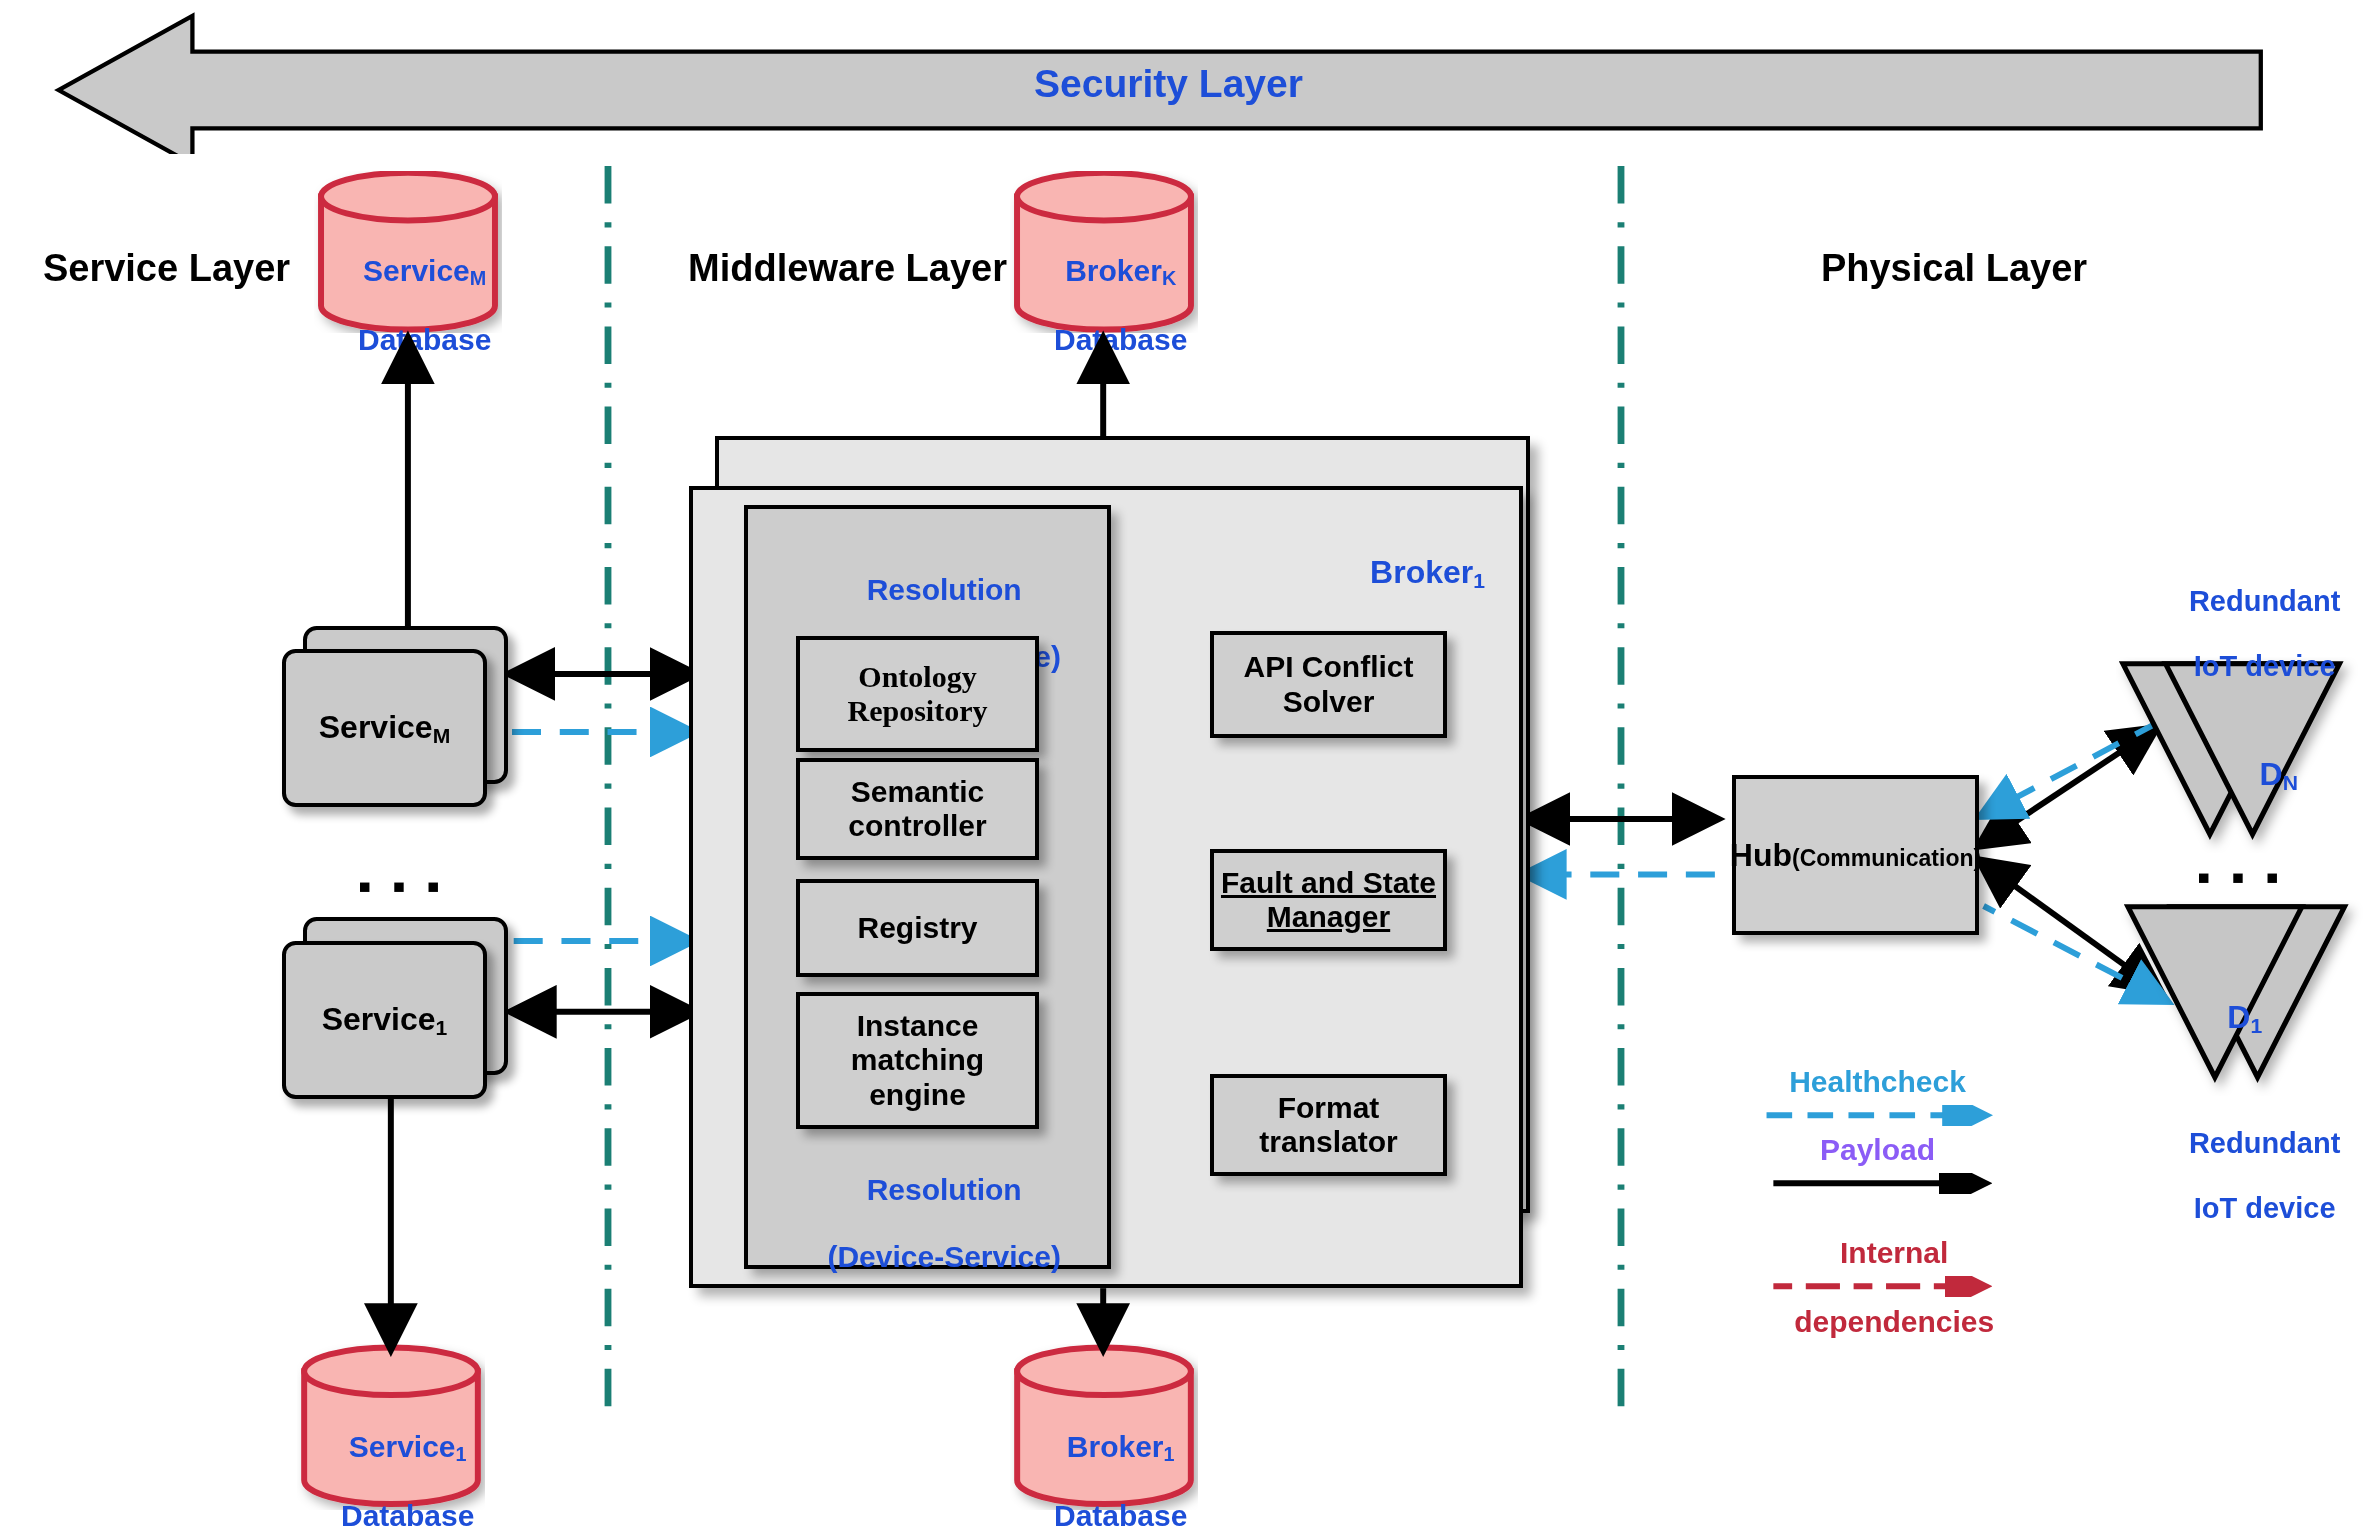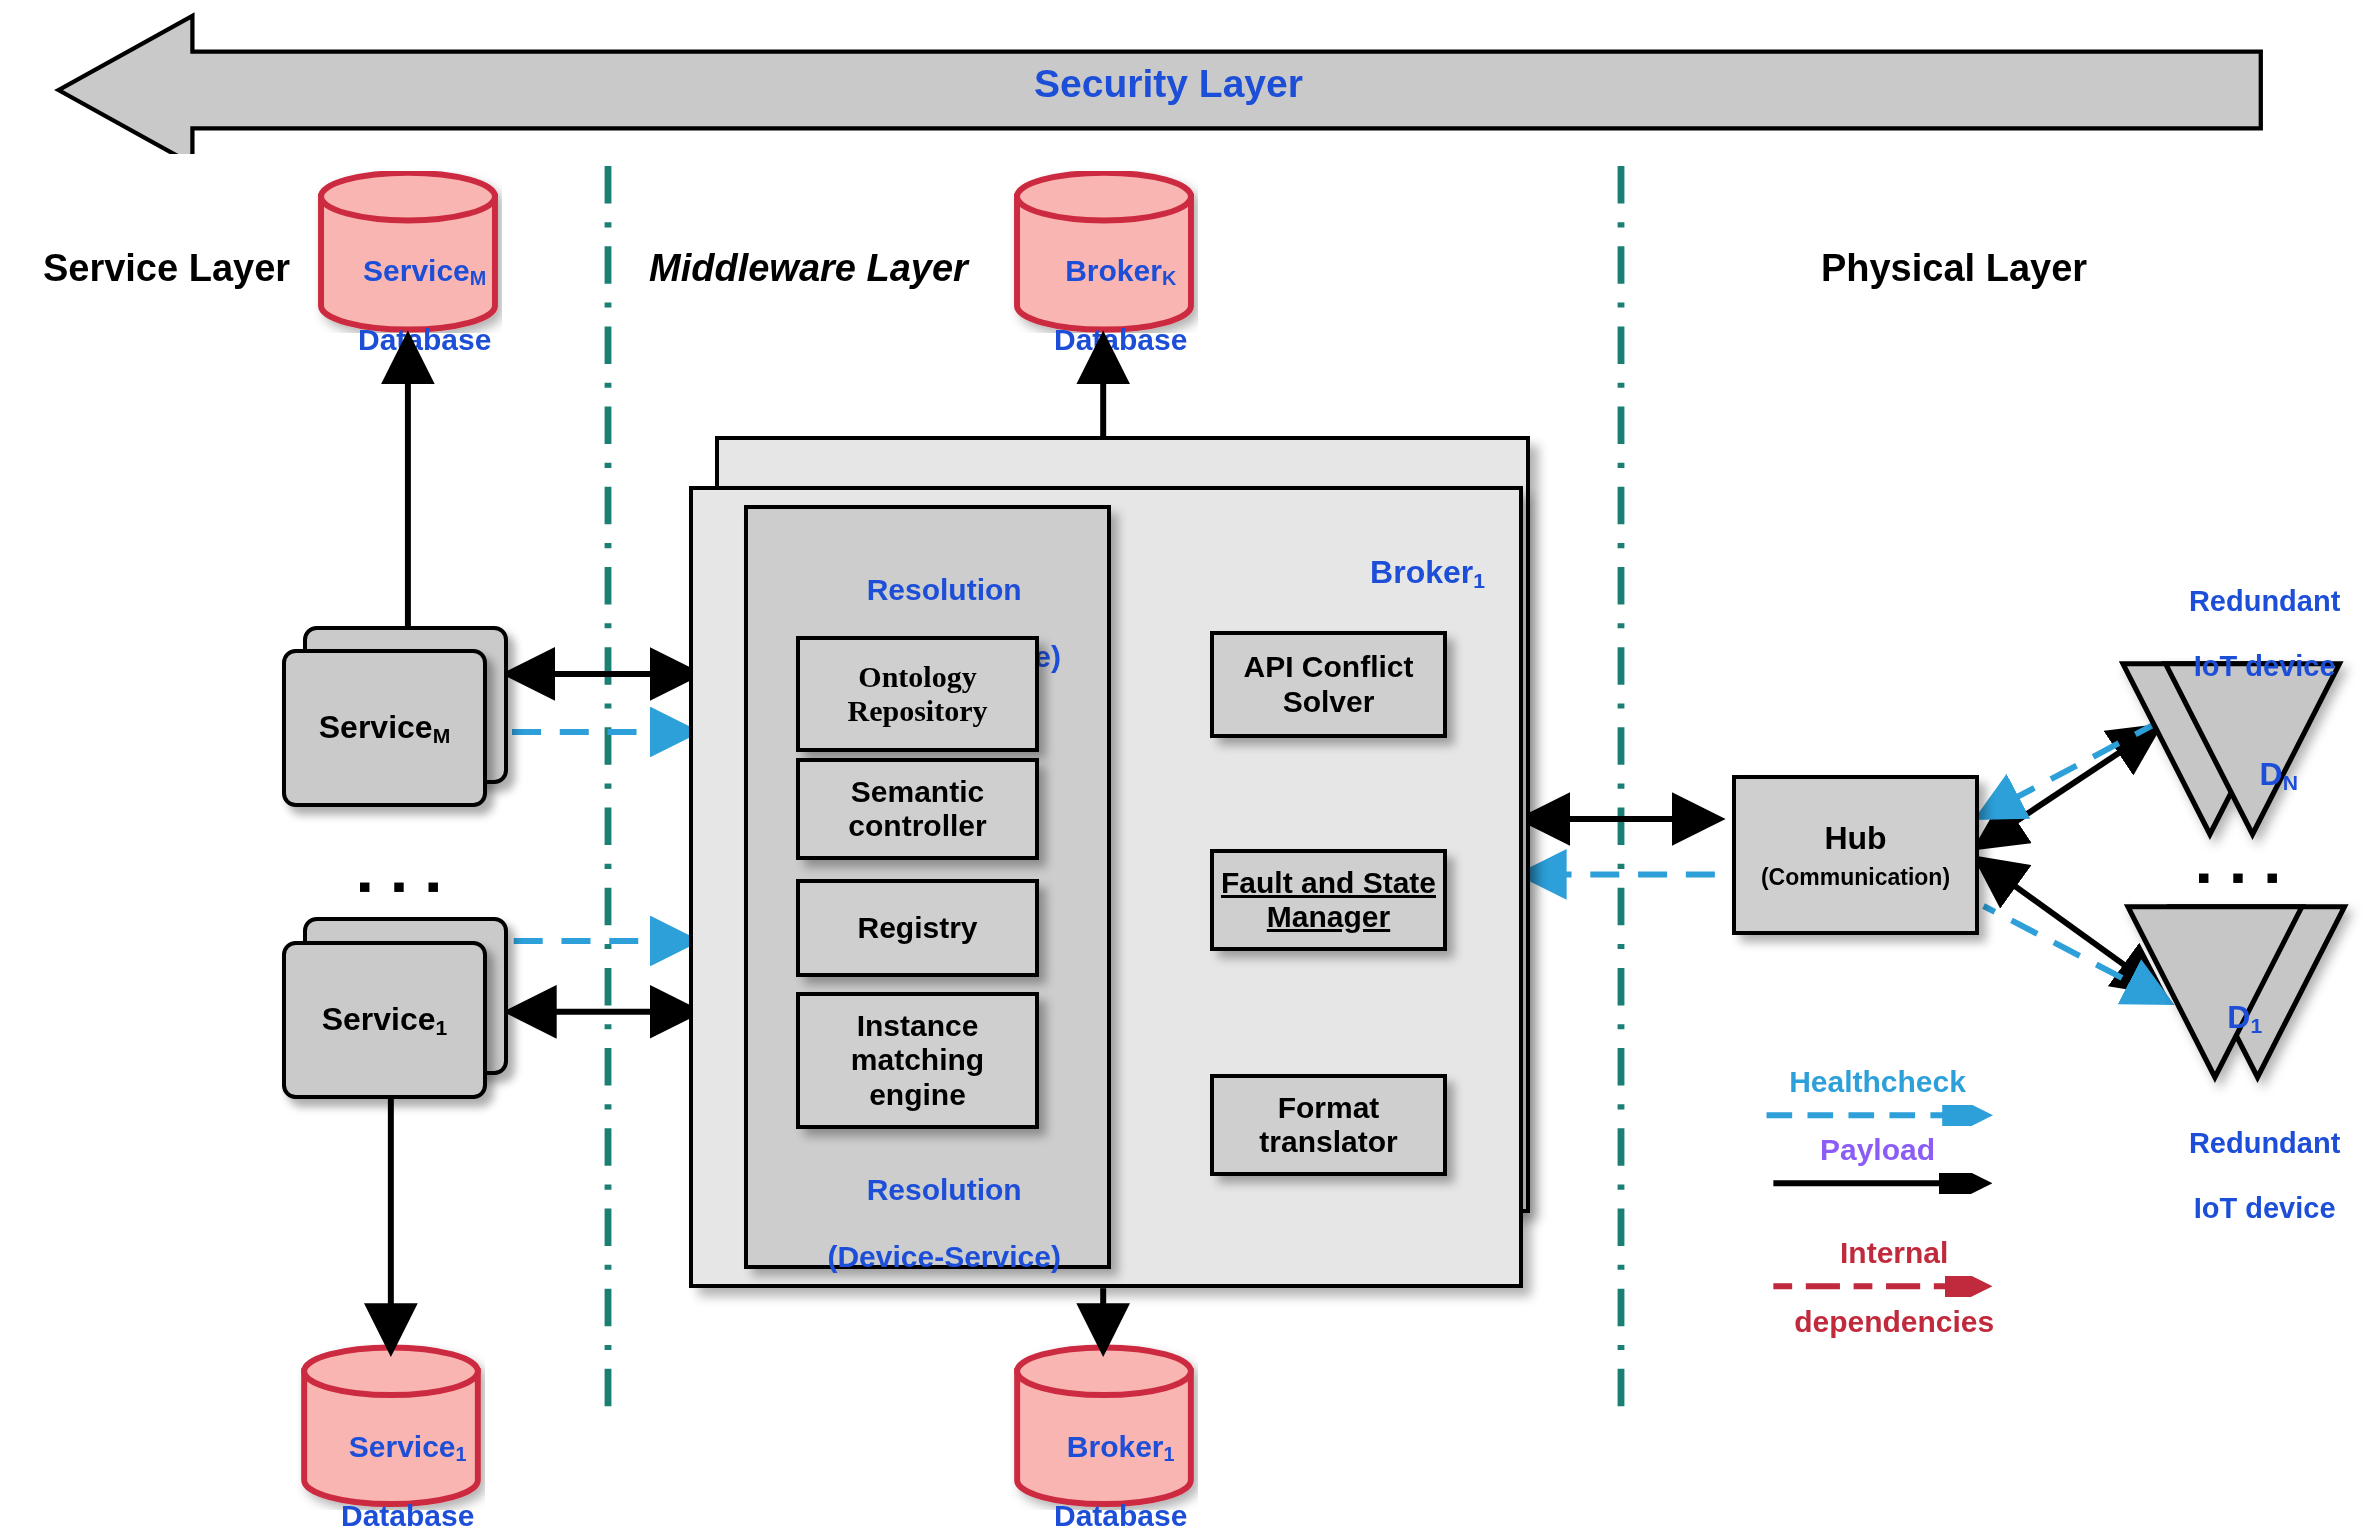--- a/index.html
+++ b/index.html
@@ -34,21 +34,21 @@
   <div class="lbl" style="left:870px;top:62px;width:597px;font-size:39px;">Security Layer</div>
 
   <svg class="abs" style="left:602px;top:166px;" width="12" height="1254" viewBox="0 0 14 1470">
     <line x1="7" y1="0" x2="7" y2="1470" stroke="#1b7f74" stroke-width="8" stroke-dasharray="44 22 6 22"></line>
   </svg>
   <svg class="abs" style="left:1615px;top:166px;" width="12" height="1254" viewBox="0 0 14 1470">
     <line x1="7" y1="0" x2="7" y2="1470" stroke="#1b7f74" stroke-width="8" stroke-dasharray="44 22 6 22"></line>
   </svg>
 
   <div class="layer-title abs" style="left:17px;top:247px;width:299px;text-align:center;">Service Layer</div>
-  <div class="layer-title abs" style="left:649px;top:247px;width:358px;text-align:left;font-style:italic;">Middleware Layer</div>
+  <div class="layer-title abs" style="left:649px;top:247px;width:358px;text-align:right;">Middleware Layer</div>
   <div class="layer-title abs" style="left:1775px;top:247px;width:358px;text-align:center;">Physical Layer</div>
 
   <svg class="abs" style="left:314px;top:171px;" width="188" height="162" viewBox="0 0 220 190">
     <defs>
         <filter id="sh1" x="-30%" y="-30%" width="180%" height="180%">
       <feDropShadow dx="6" dy="7" stdDeviation="6" flood-color="#000" flood-opacity=".30"></feDropShadow>
     </filter>
       </defs>
     <g filter="url(#sh1)">
       <path d="M8,30 L8,158 A102,28 0 0 0 212,158 L212,30 Z" fill="#f9b5b2" stroke="#cc2b3f" stroke-width="7"></path>
@@ -223,21 +223,21 @@
       <span>Manager</span>
     </span>
   </div>
   <div class="box" style="left:1210px;top:1074px;width:237px;height:102px;font-size:30px;">
     <span>
       <span>Format</span><br>
       <span>translator</span>
     </span>
   </div>
 
-  <div class="box" style="left:1732px;top:775px;width:247px;height:160px;flex-direction:column;">
+  <div class="box" style="left:1732px;top:775px;width:247px;height:160px;">
     <span style="font-size:32px;">Hub</span>
     <span style="font-size:23px;margin-top:6.8px;">(Communication)</span>
   </div>
 
   <svg class="abs" style="left:2116px;top:657px;" width="256" height="196" viewBox="0 0 300 230">
     <defs>
         <filter id="sh2" x="-30%" y="-30%" width="180%" height="180%">
       <feDropShadow dx="6" dy="7" stdDeviation="6" flood-color="#000" flood-opacity=".30"></feDropShadow>
     </filter>
       </defs>

